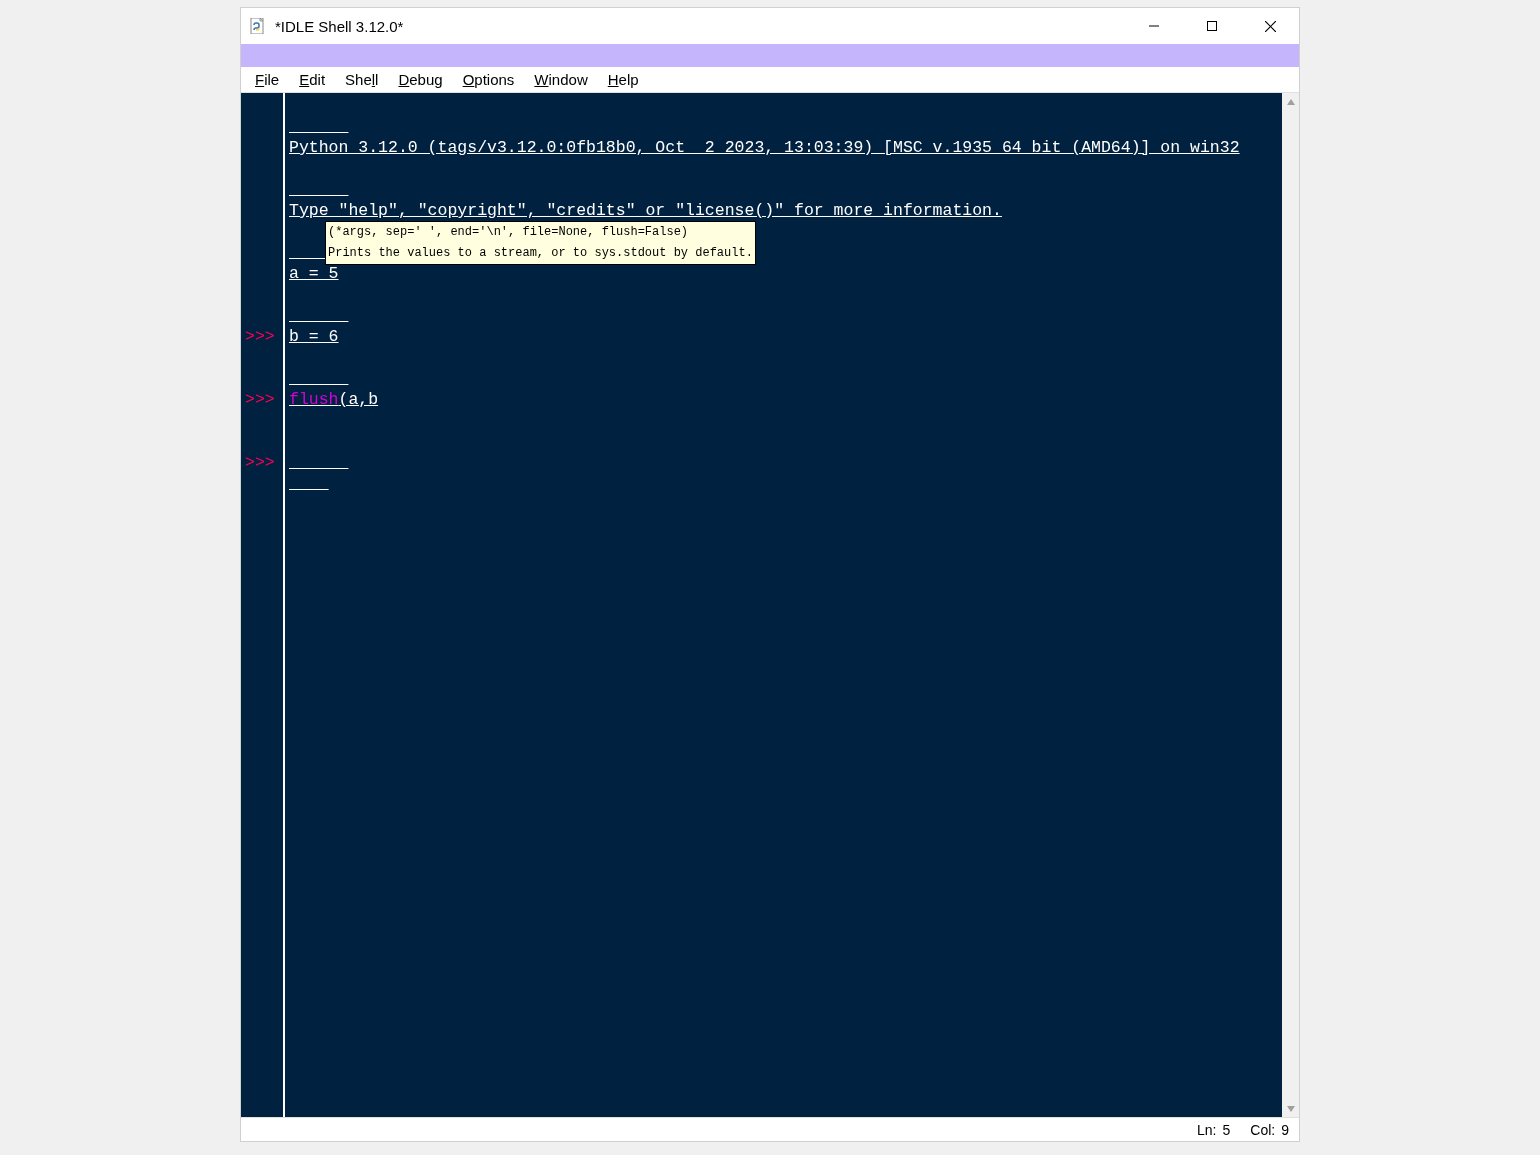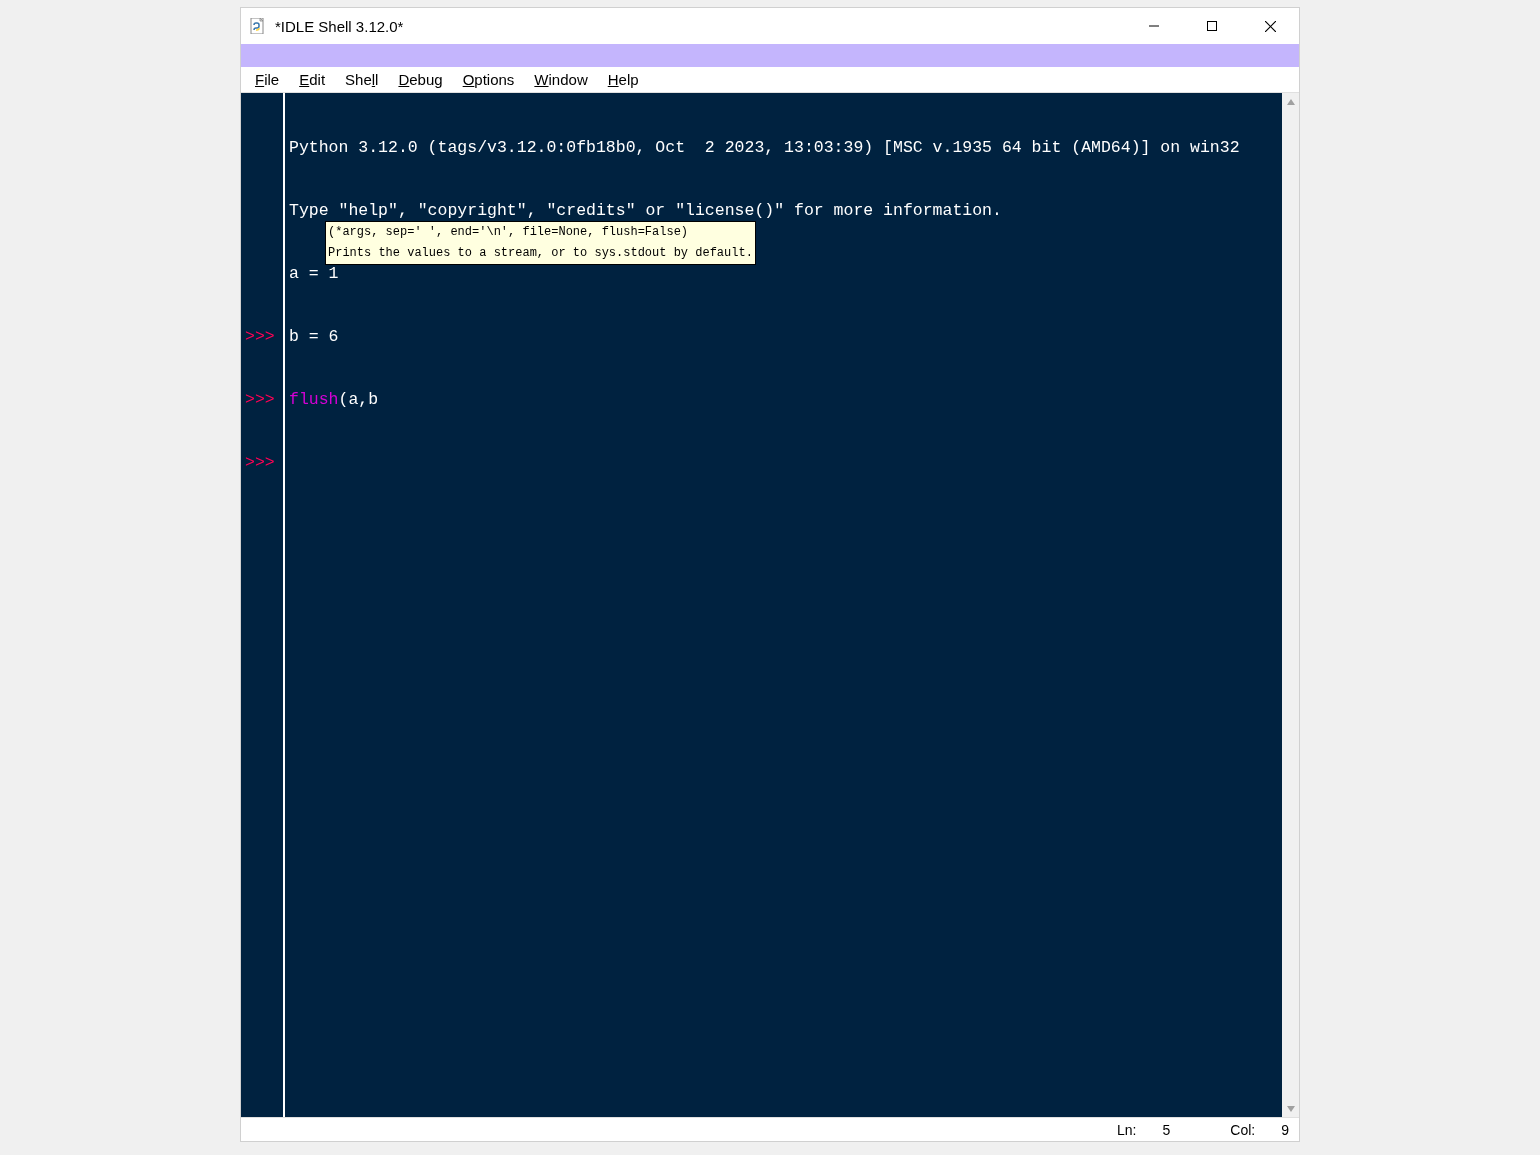--- a/index.html
+++ b/index.html
@@ -81,20 +81,21 @@
     white-space: pre;
   }
   .gutter-line { height:21px; }
   .code {
     flex:1;
     padding: 2px 0 2px 4px;
     color: #ffffff;
     position:relative;
     white-space: pre-wrap;
     word-break: break-word;
+    text-decoration: underline;
   }
   .code-line { min-height:21px; }
   .banner { color:#ffffff; }
   .kw-builtin { color: #d500d5; }
   .tooltip {
     position:absolute;
     background:#ffffe0;
     border:1px solid #000;
     color:#000;
     font-family: Consolas, "Courier New", monospace;
@@ -119,21 +120,20 @@
   .statusbar {
     height:24px;
     background:#ffffff;
     display:flex;
     justify-content:flex-end;
     align-items:center;
     padding: 0 10px;
     font-size:14px;
     color:#000;
     border-top:1px solid #e0e0e0;
-    gap:20px;
   }
   .statusbar span { margin-left: 6px; }
 </style>
 </head>
 <body>
 
 <div class="window">
 
   <div class="titlebar">
     <div class="app-icon">
@@ -180,21 +180,21 @@
       <div class="gutter-line"></div>
       <div class="gutter-line"></div>
       <div class="gutter-line"></div>
       <div class="gutter-line">&gt;&gt;&gt;</div>
       <div class="gutter-line">&gt;&gt;&gt;</div>
       <div class="gutter-line">&gt;&gt;&gt;</div>
     </div>
     <div class="code">
       <div class="code-line banner">Python 3.12.0 (tags/v3.12.0:0fb18b0, Oct  2 2023, 13:03:39) [MSC v.1935 64 bit (AMD64)] on win32</div>
       <div class="code-line banner">Type "help", "copyright", "credits" or "license()" for more information.</div>
-      <div class="code-line">a = 1</div>
+      <div class="code-line">a = 5</div>
       <div class="code-line">b = 6</div>
       <div class="code-line"><span class="kw-builtin">flush</span><span>(a,b</span></div>
 
       <div class="tooltip" style="left:40px; top:128px;">
         <div>(*args, sep=' ', end='\n', file=None, flush=False)</div>
         <div>Prints the values to a stream, or to sys.stdout by default.</div>
       </div>
     </div>
     <div class="scrollbar-v">
       <div class="scroll-arrow">

